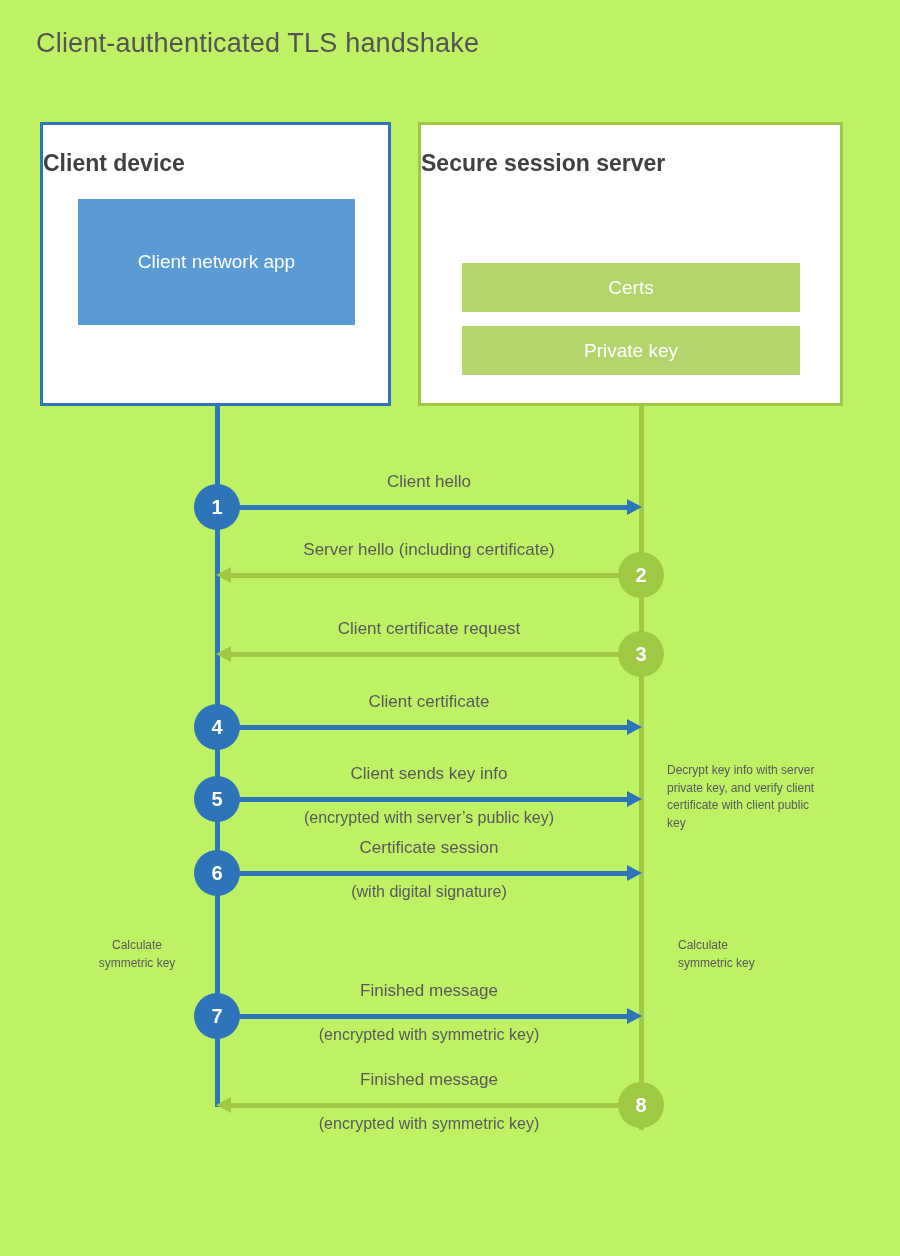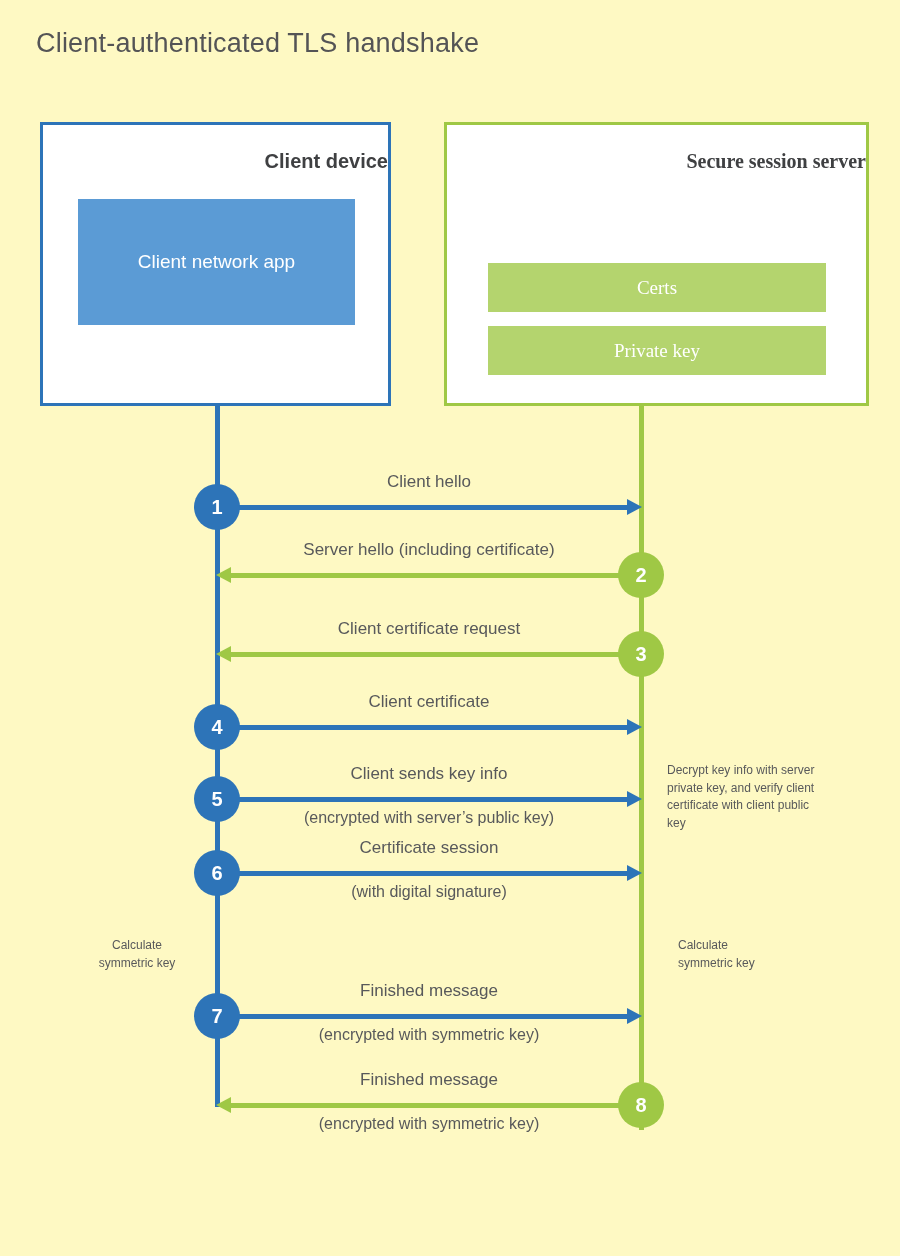--- a/index.html
+++ b/index.html
@@ -6,35 +6,35 @@
     --blue: #2d74b8;
     --blue-fill: #5b9bd5;
     --green: #9fc845;
     --green-fill: #b4d46e;
     --text: #58595b;
     --heading: #3f4042;
   }
   * { margin:0; padding:0; box-sizing:border-box; }
   html,body { background:#fff; }
   body { font-family:"Liberation Sans","DejaVu Sans",sans-serif; }
-  .canvas { position:relative; width:900px; height:1256px; background:#fef9c3; overflow:hidden; }
+  .canvas { position:relative; width:900px; height:1256px; background:#bef264; overflow:hidden; }
 
   .page-title {
     position:absolute; left:36px; top:28px;
     font-size:27px; font-weight:300; letter-spacing:0.2px;
     color:#545456;
   }
 
   
   .box { position:absolute; top:122px; height:284px; background:#fff; }
   .client-box { left:40px; width:351px; border:3px solid var(--blue); }
-  .server-box { left:444px; width:425px; border:3px solid var(--green);font-family:Liberation Serif, serif; }
+  .server-box { left:418px; width:425px; border:3px solid var(--green); }
   .box-title {
     position:absolute; left:0; top:25px; width:100%;
-    text-align:right; font-size:20px; font-weight:700; color:var(--heading);
+    text-align:left; font-size:23px; font-weight:700; color:var(--heading);
   }
   .app-box {
     position:absolute; left:35px; top:74px; width:277px; height:126px;
     background:var(--blue-fill); color:#fff; font-size:19px;
     display:flex; align-items:center; justify-content:center; text-align:center;
   }
   .app-box span { display:block; width:175px; line-height:1.55; }
   .bar {
     position:absolute; left:41px; width:338px; height:49px;
     background:var(--green-fill); color:#fff; font-size:19px;

